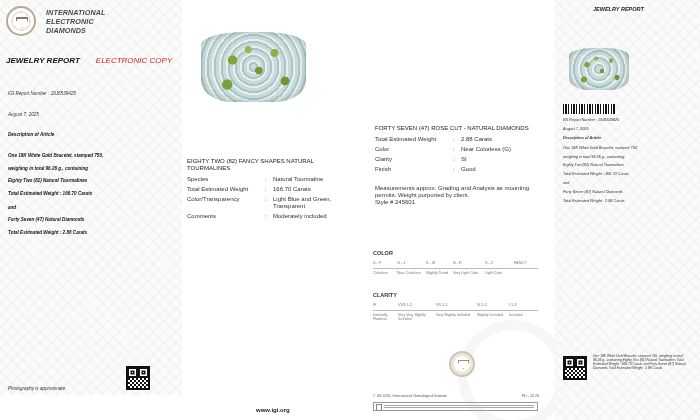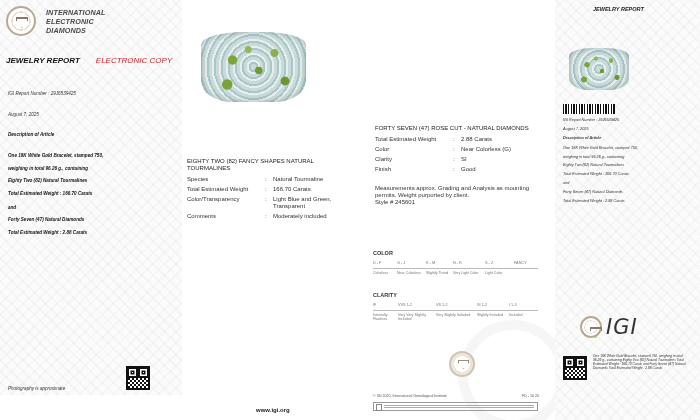--- a/index.html
+++ b/index.html
@@ -212,19 +212,15 @@
   <div class="r-text" style="top:127px;">August 7, 2025</div>
   <div class="r-text bold" style="top:136px;">Description of Article</div>
   <div class="r-text" style="top:146px;">One 18K White Gold Bracelet, stamped 750,</div>
   <div class="r-text" style="top:155px;">weighing in total 96.26 g., containing</div>
   <div class="r-text" style="top:163px;">Eighty Two (82) Natural Tourmalines</div>
   <div class="r-text" style="top:172px;">Total Estimated Weight : 166.70 Carats</div>
   <div class="r-text" style="top:181px;">and</div>
   <div class="r-text" style="top:190px;">Forty Seven (47) Natural Diamonds</div>
   <div class="r-text" style="top:199px;">Total Estimated Weight : 2.88 Carats</div>
 
-  <div class="igi-logo">
-    <div class="seal" style="width:22px; height:22px;"></div>
-    <span class="igi-letters">IGI</span>
-  </div>
   <div class="qr-box" style="left:8px; top:356px; width:24px; height:24px;"></div>
   <div class="r-desc">One 18K White Gold Bracelet, stamped 750, weighing in total 96.26 g., containing Eighty Two (82) Natural Tourmalines Total Estimated Weight : 166.70 Carats and Forty Seven (47) Natural Diamonds Total Estimated Weight : 2.88 Carats</div>
 </div>
 
 </body></html>

